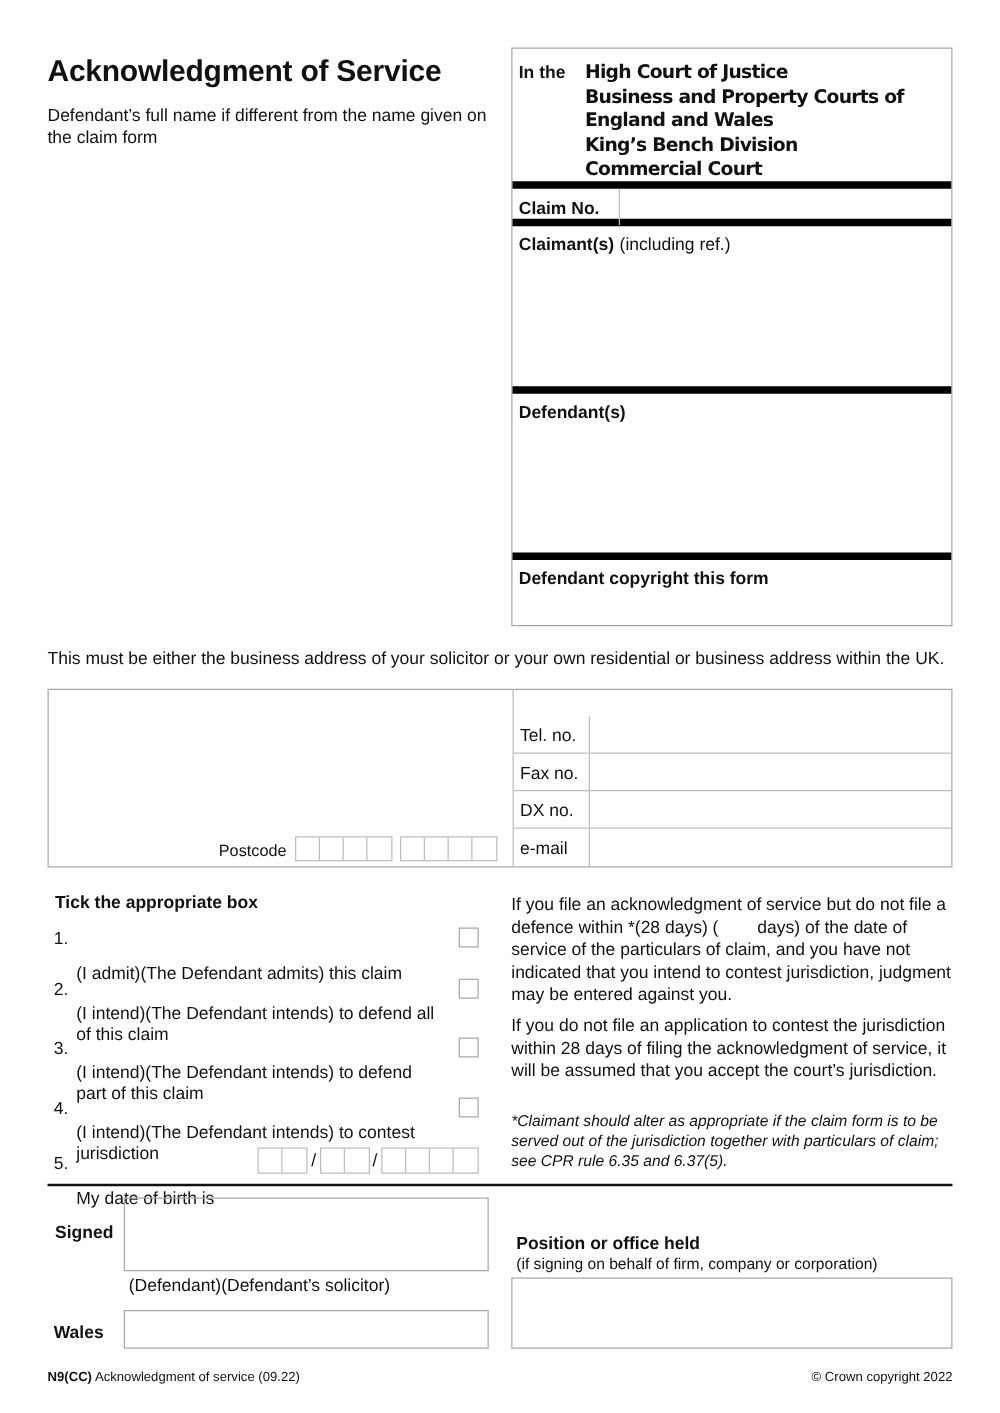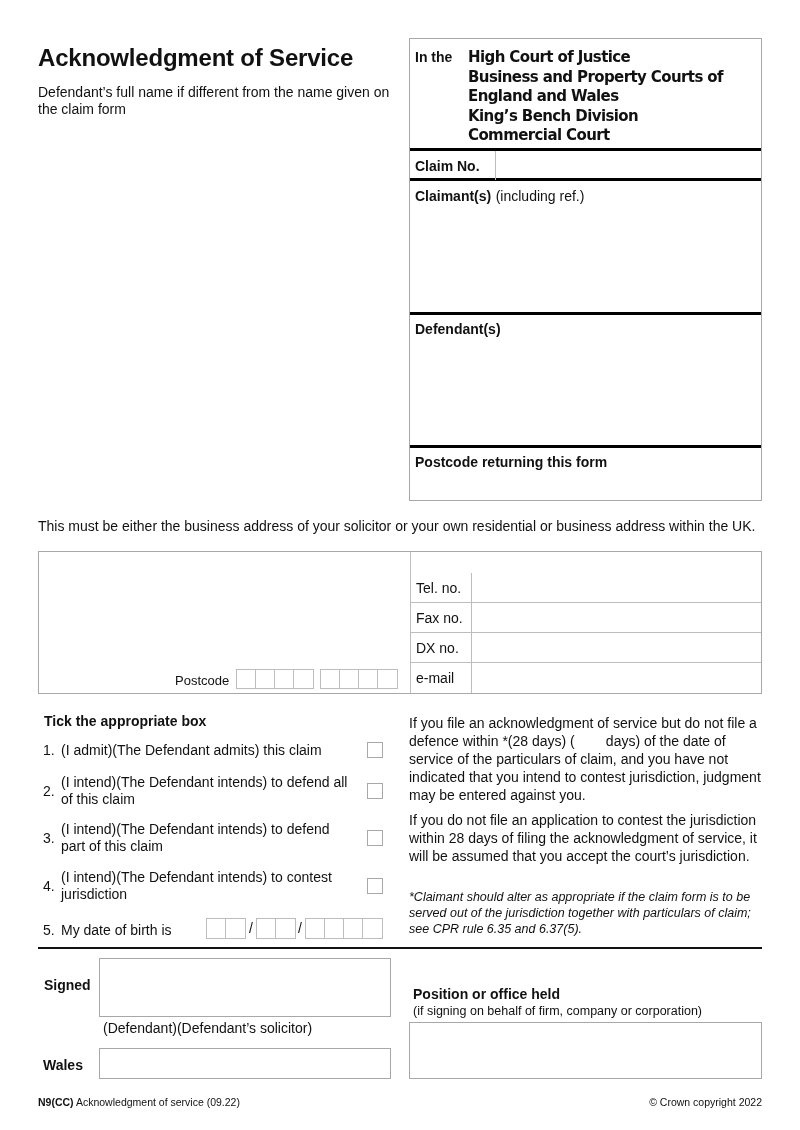--- a/index.html
+++ b/index.html
@@ -3,21 +3,21 @@
 <meta charset="utf-8">
 <style>
   * { box-sizing: border-box; margin: 0; padding: 0; }
   html, body { width: 800px; height: 1130px; background: #ffffff; }
   body { position: relative; font-family: "Liberation Sans", sans-serif; color: #111; overflow: hidden; }
   .abs { position: absolute; }
   .title { left: 38px; top: 44px; font-size: 24px; font-weight: bold; letter-spacing: -0.2px; }
   .subtitle { left: 38px; top: 84px; width: 360px; font-size: 14px; line-height: 17px; }
 
   .court-box { left: 409px; top: 38px; width: 353px; height: 463px; border: 1px solid #a8a8a8; }
-  .court-row { position: absolute; left: 0; right: 0; border-bottom: 3px solid #000000; }
+  .court-row { position: absolute; left: 0; right: 0; border-bottom: 6px solid #000000; }
   .in-the { left: 5px; top: 10px; font-size: 14px; font-weight: bold; }
   .court-names { left: 58px; top: 9px; font-size: 15px; font-weight: bold; line-height: 19.5px; font-family: "DejaVu Sans", sans-serif; letter-spacing: -0.6px; }
   .lbl-bold { font-size: 14px; font-weight: bold; }
   .lbl-small { font-size: 14px; font-weight: normal; }
 
   .addr-note { left: 38px; top: 519px; width: 730px; font-size: 14px; line-height: 15px; }
   .addr-box { left: 38px; top: 551px; width: 724px; height: 143px; border: 1px solid #a8a8a8; }
   .addr-split { left: 371px; top: 0; width: 1px; height: 141px; background: #bdbdbd; }
   .contact-col { left: 372px; top: 0; width: 350px; height: 141px; }
   .if-app { position: absolute; left: 0; right: 0; top: 0; height: 21px; border-bottom: 1px solid #bdbdbd; text-align: center; font-size: 13px; line-height: 21px; }
@@ -26,21 +26,21 @@
   .contact-label { position: absolute; left: 5px; top: 7px; font-size: 14px; }
   .contact-input { position: absolute; left: 60px; top: 0; right: 0; height: 100%; border-left: 1px solid #bdbdbd; }
   .postcode-label { left: 136px; top: 121px; font-size: 13px; }
   .pc-group { position: absolute; top: 117px; height: 20px; display: flex; border: 1px solid #bdbdbd; }
   .pc-cell { width: 19px; height: 18px; border-right: 1px solid #bdbdbd; }
   .pc-cell:last-child { border-right: none; }
 
   .tick-heading { left: 44px; top: 713px; font-size: 14px; font-weight: bold; }
   .tick-item { position: absolute; left: 43px; width: 340px; font-size: 14px; line-height: 17px; }
   .tick-num { position: absolute; left: 0; }
-  .tick-text { position: absolute; left: 18px; width: 290px; }
+  .tick-text { position: absolute; left: 18px; width: 290px; margin-top: 28px; }
   .tick-box { position: absolute; left: 324px; width: 16px; height: 16px; border: 1px solid #a8a8a8; background: #fff; }
   .dob-group { position: absolute; top: 918px; height: 21px; display: flex; border: 1px solid #bdbdbd; }
   .dob-cell { width: 19px; height: 19px; border-right: 1px solid #bdbdbd; }
   .dob-cell:last-child { border-right: none; }
   .dob-slash { position: absolute; top: 920px; font-size: 14px; }
 
   .info { left: 409px; width: 355px; font-size: 14px; line-height: 18px; }
   .info-note { left: 409px; top: 889px; width: 355px; font-size: 12.5px; line-height: 16px; font-style: italic; }
 
   .rule { left: 38px; top: 947px; width: 724px; height: 2px; background: #111; }
@@ -82,21 +82,21 @@
   <div class="court-row" style="top:142px;height:134px;">
     <div class="abs" style="left:5px;top:6px;">
       <span class="lbl-bold">Claimant(s)</span>
       <span class="lbl-small">(including ref.)</span>
     </div>
   </div>
   <div class="court-row" style="top:276px;height:133px;">
     <div class="abs lbl-bold" style="left:5px;top:6px;text-align:center;">Defendant(s)</div>
   </div>
   <div class="court-row" style="top:409px;height:52px;border-bottom:none;">
-    <div class="abs lbl-bold" style="left:5px;top:6px;">Postcode returning this form</div>
+    <div class="abs lbl-bold" style="left:5px;top:6px;">Defendant copyright this form</div>
   </div>
 </div>
 
 <div class="abs addr-note">This must be either the business address of your solicitor or your own residential or business address within the UK.</div>
 <div class="abs addr-box">
   <div class="abs" style="left:0;top:0;width:371px;height:112px;"></div>
   <div class="abs postcode-label">Postcode</div>
   <div class="pc-group" style="left:197px;">
     <div class="pc-cell"></div>
     <div class="pc-cell"></div>

